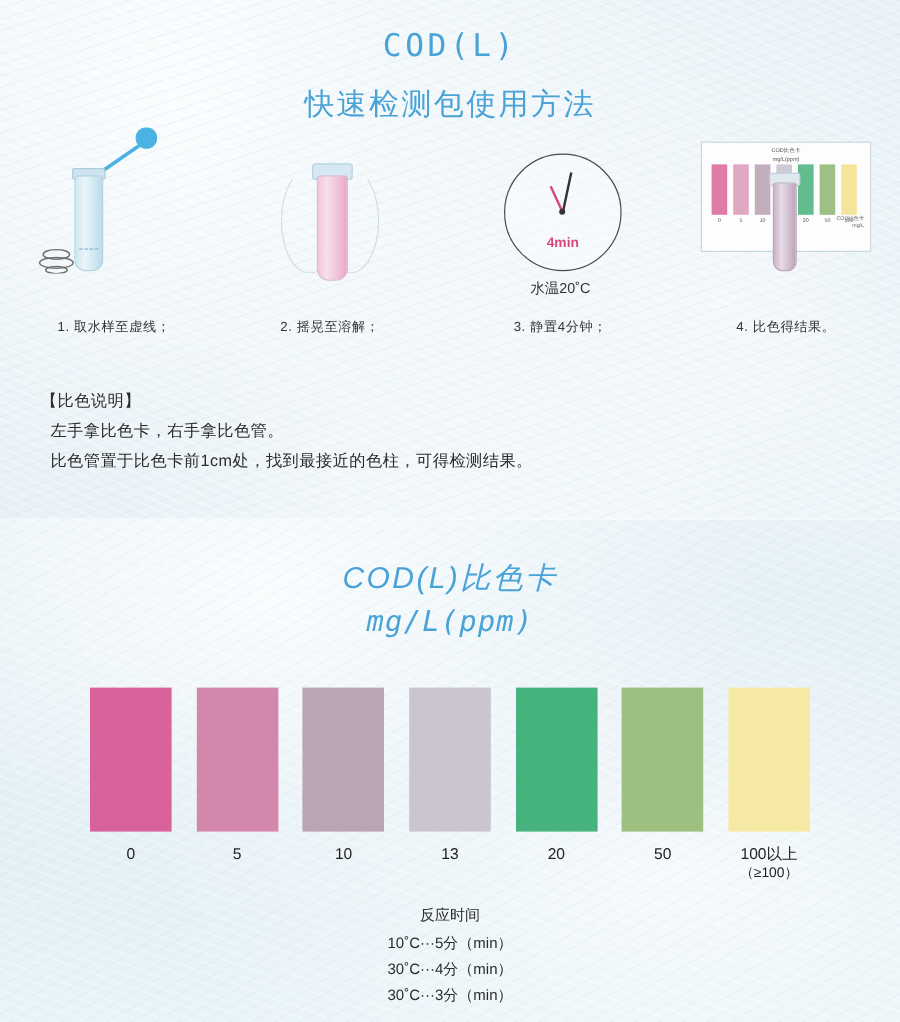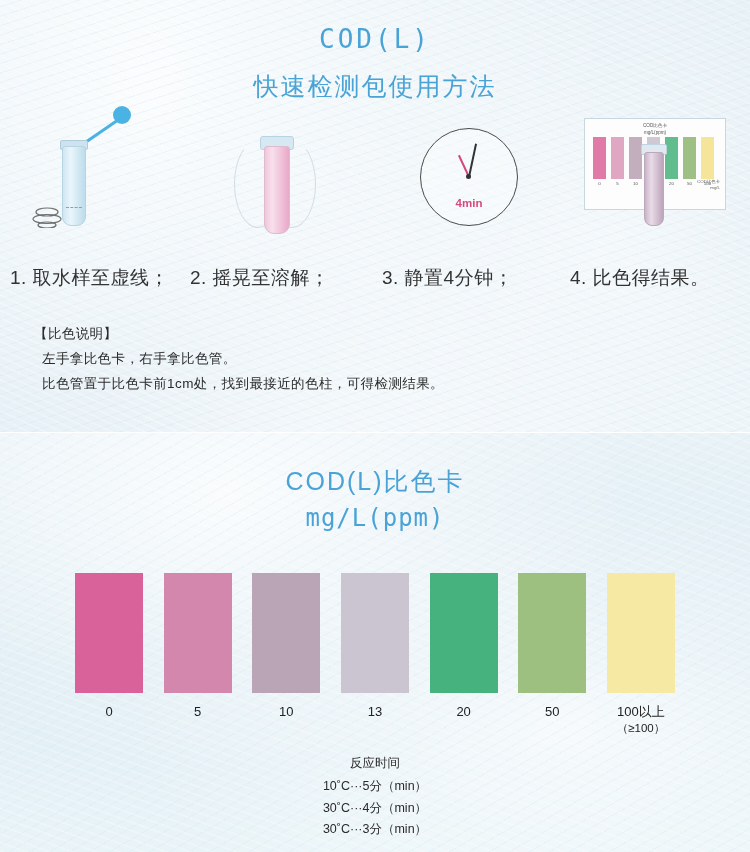--- a/index.html
+++ b/index.html
@@ -77,22 +77,22 @@
   }
   .step-1 { left: 10px; }
   .step-2 { left: 190px; }
   .step-3 { left: 382px; }
   .step-4 { left: 570px; }
 
   .step-caption {
     position: absolute;
     top: 155px;
     width: 100%;
-    text-align: left;
-    font-size: 19px;
+    text-align: center;
+    font-size: 11px;
     color: #333;
     letter-spacing: 0.5px;
   }
   .step-4 .step-caption { top: 155px; }
 
   
   .tube1 {
     position: absolute;
     left: 52px;
     top: 36px;
@@ -356,20 +356,21 @@
       repeating-linear-gradient(20deg, rgba(255,255,255,0.22) 0 2px, rgba(255,255,255,0) 2px 8px),
       repeating-linear-gradient(-30deg, rgba(200,222,233,0.22) 0 1px, rgba(255,255,255,0) 1px 10px);
     pointer-events: none;
   }
   .chart-title {
     position: absolute;
     top: 32px;
     width: 100%;
     text-align: center;
     color: #4aa3d6;
+    font-style: italic;
   }
   .chart-title .l1 {
     font-size: 25px;
     letter-spacing: 2px;
   }
   .chart-title .l2 {
     font-size: 24px;
     margin-top: 6px;
     font-family: "DejaVu Sans Mono", monospace;
     letter-spacing: 1px;
@@ -462,20 +463,21 @@
         <div class="step-caption">2. 摇晃至溶解；</div>
       </div>
 
       <div class="step step-3">
         <div class="clock">
           <div class="clock-hand hand-long"></div>
           <div class="clock-hand hand-short"></div>
           <div class="clock-center"></div>
           <div class="clock-label">4min</div>
         </div>
+        <div class="water-temp">水温20˚C</div>
         <div class="step-caption">3. 静置4分钟；</div>
       </div>
 
       <div class="step step-4">
         <div class="card-box">
           <div class="card-title">
             <div>COD比色卡</div>
             <div>mg/L(ppm)</div>
           </div>
           <div class="card-strip-row">

